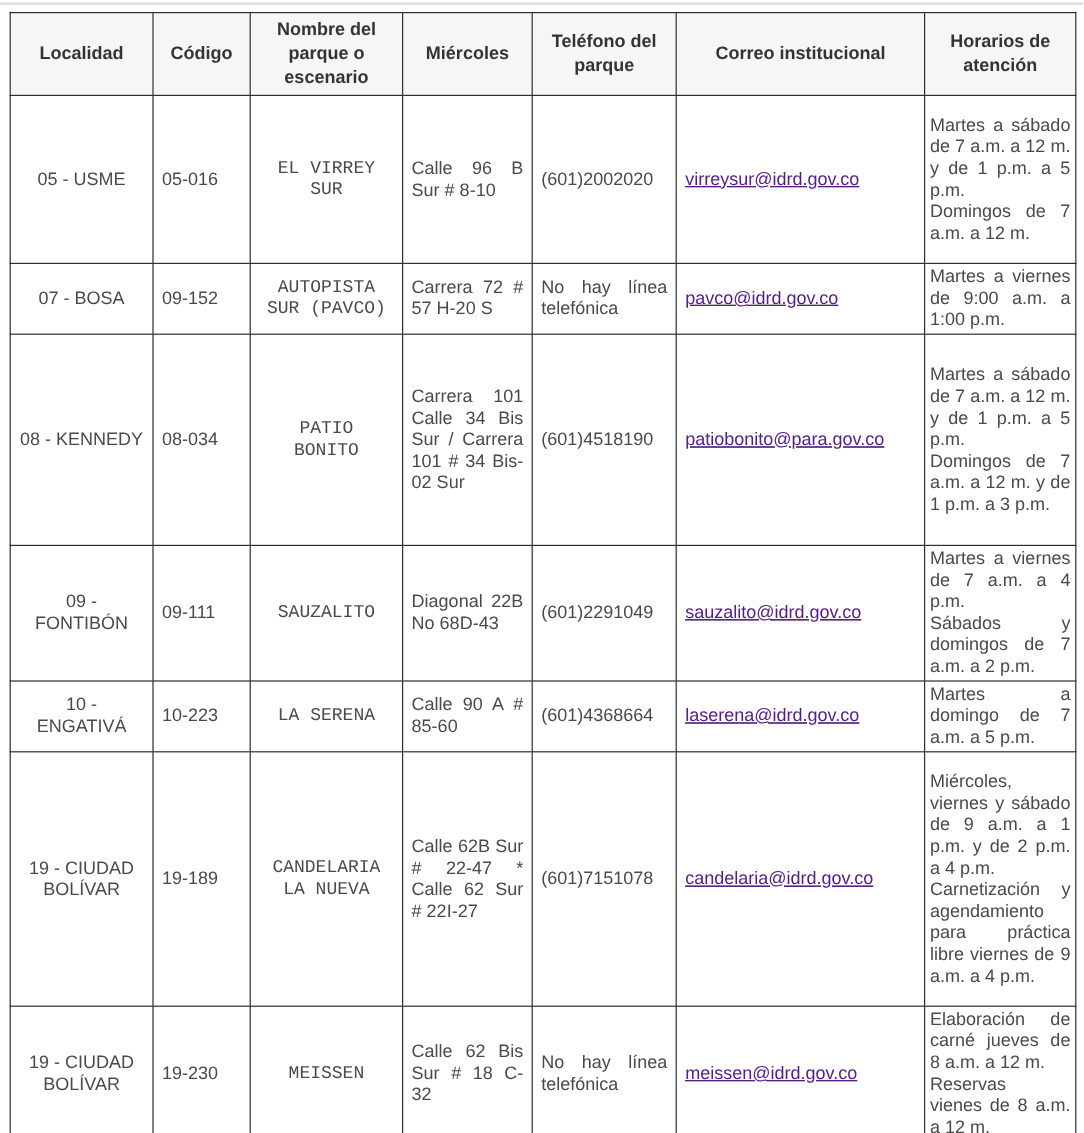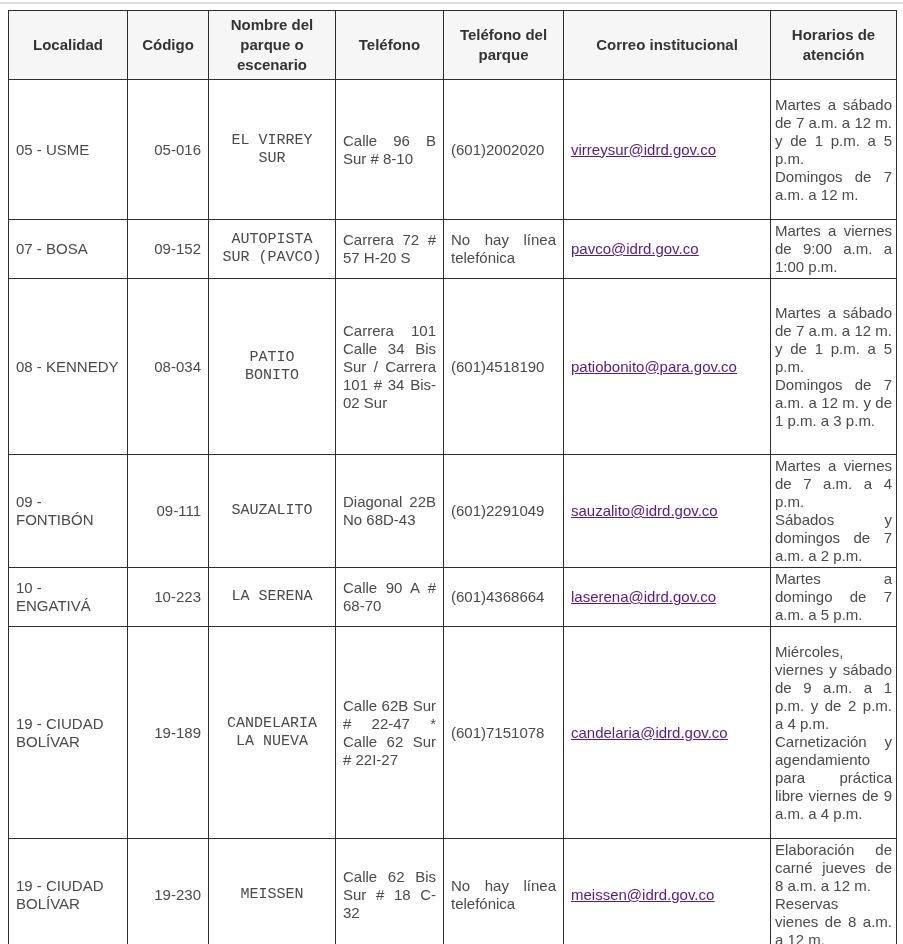--- a/index.html
+++ b/index.html
@@ -40,22 +40,22 @@
   .parks th {
     background: var(--header-bg);
     color: var(--header-text);
     font-weight: bold;
     text-align: center;
     padding: 4px 5px;
     line-height: 20px;
   }
   .parks thead tr { height: 65px; }
   .parks td { padding: 2px 7px; }
-  td.col-localidad { }
-  td.col-codigo    { text-align: right; }
+  td.col-localidad { text-align: center; }
+  td.col-codigo    { text-align: left; }
   td.col-nombre    { text-align: center; padding: 2px 13px; font-family: Liberation Mono, monospace; }
   td.col-direccion { text-align: justify; }
   td.col-telefono  { text-align: justify; margin-left: 27px; }
   td.col-correo    { text-align: left; text-decoration: underline; }
   td.col-horarios  { text-align: justify; white-space: pre-line; padding: 2px 4px; }
   td.col-correo a {
     color: var(--link);
     text-decoration: underline;
     word-break: break-all;
   }
@@ -80,21 +80,21 @@
     <col style="width:108px">
     <col style="width:120px">
     <col style="width:207px">
     <col style="width:126px">
   </colgroup>
   <thead>
     <tr>
       <th>Localidad</th>
       <th>Código</th>
       <th>Nombre del parque o escenario</th>
-      <th>Teléfono</th>
+      <th>Miércoles</th>
       <th>Teléfono del parque</th>
       <th>Correo institucional</th>
       <th>Horarios de atención</th>
     </tr>
   </thead>
   <tbody>
       <tr>
     <td class="col-localidad">05 - USME</td>
     <td class="col-codigo">05-016</td>
     <td class="col-nombre">EL VIRREY SUR</td>
@@ -130,21 +130,21 @@
     <td class="col-direccion">Diagonal 22B No 68D-43</td>
     <td class="col-telefono">(601)2291049</td>
     <td class="col-correo"><a href="#">sauzalito@idrd.gov.co</a></td>
     <td class="col-horarios">Martes a viernes de 7 a.m. a 4 p.m.
 Sábados y domingos de 7 a.m. a 2 p.m.</td>
   </tr>
       <tr>
     <td class="col-localidad">10 - ENGATIVÁ</td>
     <td class="col-codigo">10-223</td>
     <td class="col-nombre">LA SERENA</td>
-    <td class="col-direccion">Calle 90 A # 68-70</td>
+    <td class="col-direccion">Calle 90 A # 85-60</td>
     <td class="col-telefono">(601)4368664</td>
     <td class="col-correo"><a href="#">laserena@idrd.gov.co</a></td>
     <td class="col-horarios">Martes a domingo de 7 a.m. a 5 p.m.</td>
   </tr>
       <tr>
     <td class="col-localidad">19 - CIUDAD BOLÍVAR</td>
     <td class="col-codigo">19-189</td>
     <td class="col-nombre">CANDELARIA LA NUEVA</td>
     <td class="col-direccion">Calle 62B Sur # 22-47 * Calle 62 Sur # 22I-27</td>
     <td class="col-telefono">(601)7151078</td>

